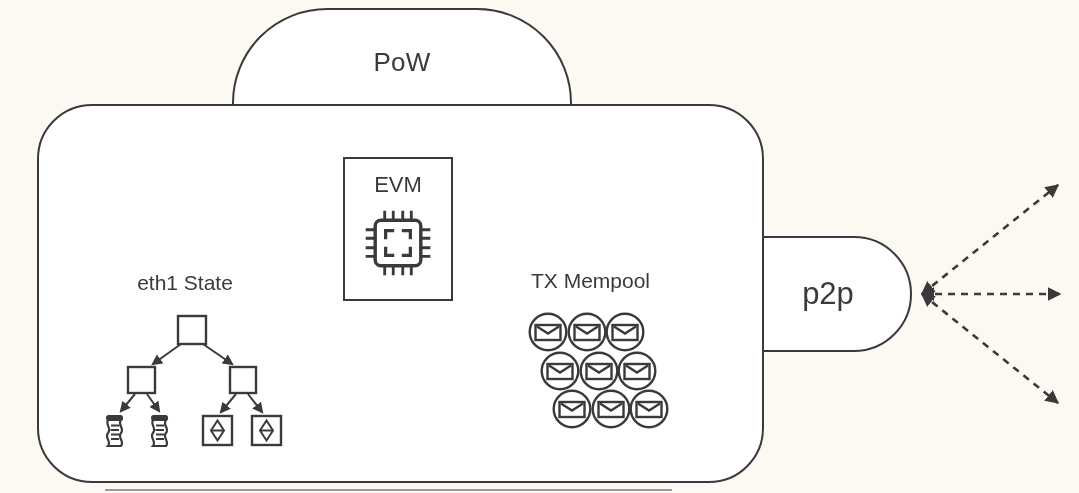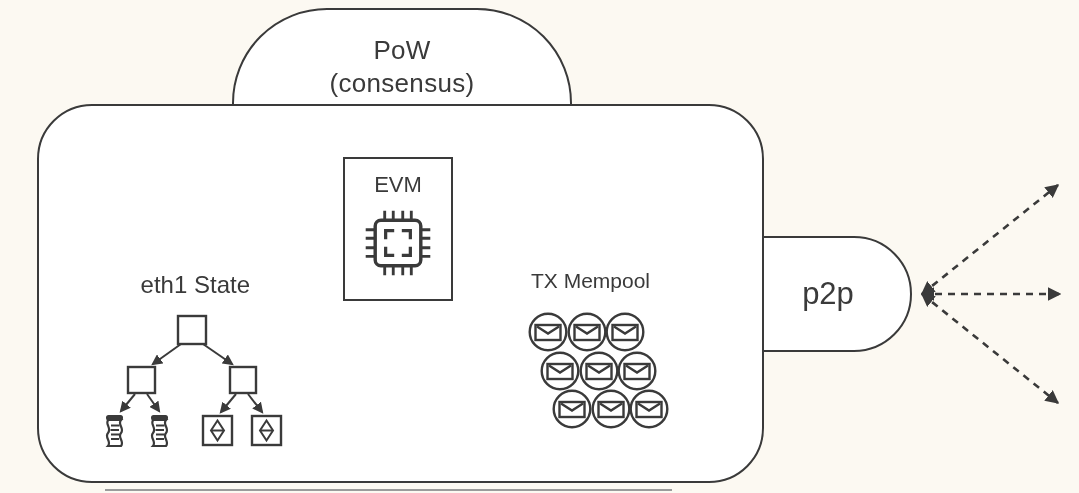--- a/index.html
+++ b/index.html
@@ -11,21 +11,21 @@
     font-family:"Liberation Sans", sans-serif; color:var(--line);
     background:var(--bg);
   }
   .canvas *{box-sizing:border-box;}
 
   
   .pow-bubble{
     position:absolute; left:232px; top:8px; width:340px; height:150px;
     background:var(--fill); border:2.5px solid var(--line);
     border-radius:95px 95px 0 0; z-index:1;
-    text-align:center; padding-top:24px;
+    text-align:center; padding-top:36px;
     font-size:26px; line-height:33px; letter-spacing:.3px;
   }
 
   
   .p2p-bubble{
     position:absolute; left:700px; top:236px; width:212px; height:116px;
     background:var(--fill); border:2.5px solid var(--line);
     border-radius:0 58px 58px 0; z-index:1;
     display:flex; align-items:center; justify-content:center;
     padding-left:44px; font-size:31px;
@@ -43,21 +43,21 @@
     position:absolute; left:343px; top:157px; width:110px; height:144px;
     background:var(--fill); border:2px solid var(--line); z-index:3;
     text-align:center;
   }
   .evm-label{margin-top:13px; font-size:22px;}
   .evm-box svg{margin-top:5px;}
 
   
   .eth1-label{
     position:absolute; left:120px; top:271px; width:130px; z-index:3;
-    text-align:right; font-size:24px;
+    text-align:center; font-size:21px;
   }
   .tree{position:absolute; left:95px; top:308px; z-index:3;}
 
   
   .mempool-label{
     position:absolute; left:531px; top:269px; width:130px; z-index:3;
     font-size:21px;
   }
   .mempool-grid{
     position:absolute; left:528px; top:312px; width:165px; height:130px; z-index:3;
@@ -73,21 +73,20 @@
     border-top:2px solid var(--cut); z-index:0;
   }
 </style>
 </head>
 <body>
 
 <div class="canvas">
 
   <div class="pow-bubble">
     <div>PoW</div>
-    <div>(consensus)</div>
   </div>
 
   <div class="p2p-bubble">
     <span>p2p</span>
   </div>
 
   <div class="main-box"></div>
 
   <div class="evm-box">
     <div class="evm-label">EVM</div>

